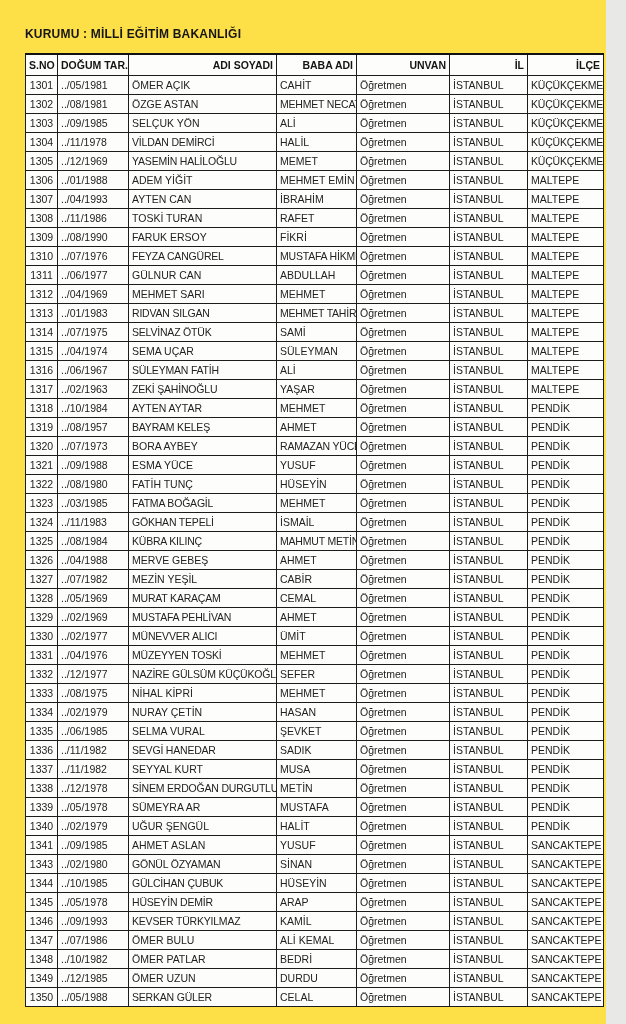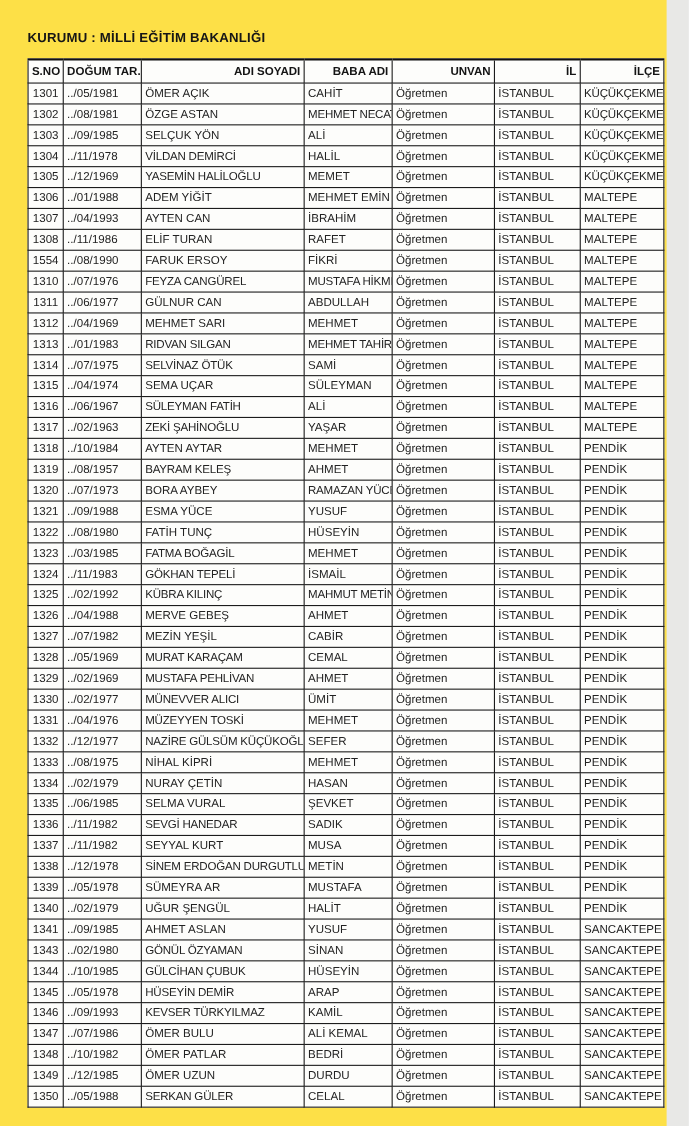--- a/index.html
+++ b/index.html
@@ -151,28 +151,28 @@
           <td class="col1">../04/1993</td>
           <td class="col2">AYTEN CAN</td>
           <td class="col3">İBRAHİM</td>
           <td class="col4">Öğretmen</td>
           <td class="col5">İSTANBUL</td>
           <td class="col6">MALTEPE</td>
         </tr>
         <tr>
           <td class="col0">1308</td>
           <td class="col1">../11/1986</td>
-          <td class="col2">ELİF TURAN</td>
+          <td class="col2">TOSKİ TURAN</td>
           <td class="col3">RAFET</td>
           <td class="col4">Öğretmen</td>
           <td class="col5">İSTANBUL</td>
           <td class="col6">MALTEPE</td>
         </tr>
         <tr>
-          <td class="col0">1554</td>
+          <td class="col0">1309</td>
           <td class="col1">../08/1990</td>
           <td class="col2">FARUK ERSOY</td>
           <td class="col3">FİKRİ</td>
           <td class="col4">Öğretmen</td>
           <td class="col5">İSTANBUL</td>
           <td class="col6">MALTEPE</td>
         </tr>
         <tr>
           <td class="col0">1310</td>
           <td class="col1">../07/1976</td>
@@ -303,21 +303,21 @@
           <td class="col0">1324</td>
           <td class="col1">../11/1983</td>
           <td class="col2 condensed">GÖKHAN TEPELİ</td>
           <td class="col3">İSMAİL</td>
           <td class="col4">Öğretmen</td>
           <td class="col5">İSTANBUL</td>
           <td class="col6">PENDİK</td>
         </tr>
         <tr>
           <td class="col0">1325</td>
-          <td class="col1">../02/1992</td>
+          <td class="col1">../08/1984</td>
           <td class="col2 condensed">KÜBRA KILINÇ</td>
           <td class="col3 condensed">MAHMUT METİN</td>
           <td class="col4">Öğretmen</td>
           <td class="col5">İSTANBUL</td>
           <td class="col6">PENDİK</td>
         </tr>
         <tr>
           <td class="col0">1326</td>
           <td class="col1">../04/1988</td>
           <td class="col2">MERVE GEBEŞ</td>

